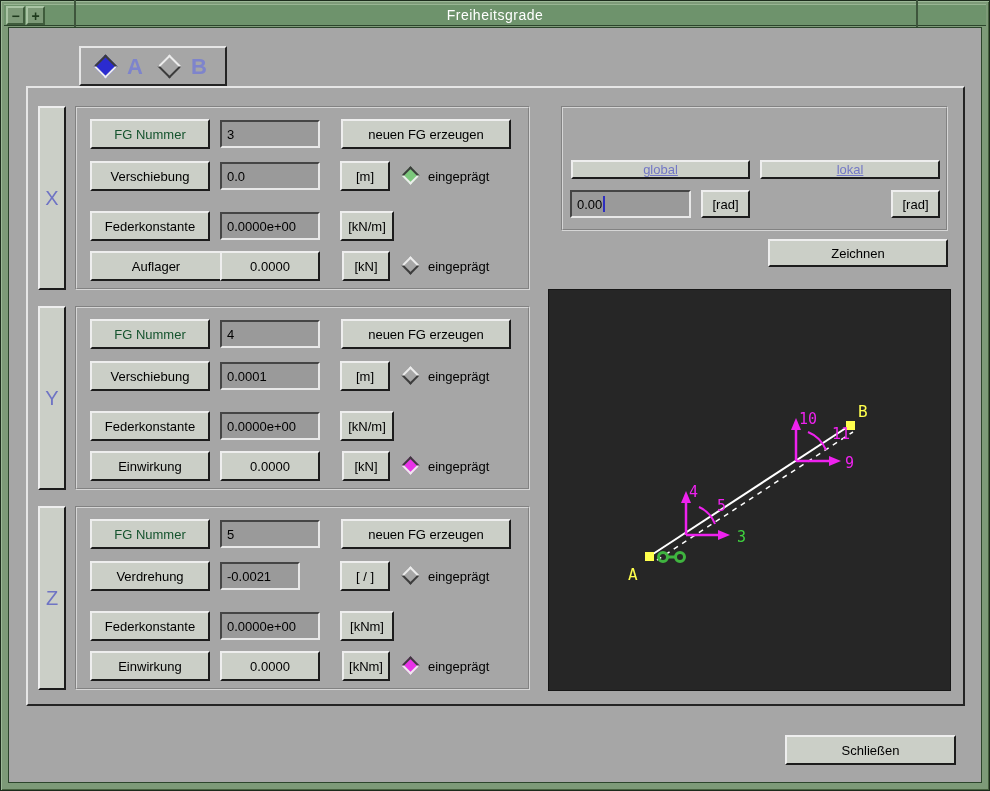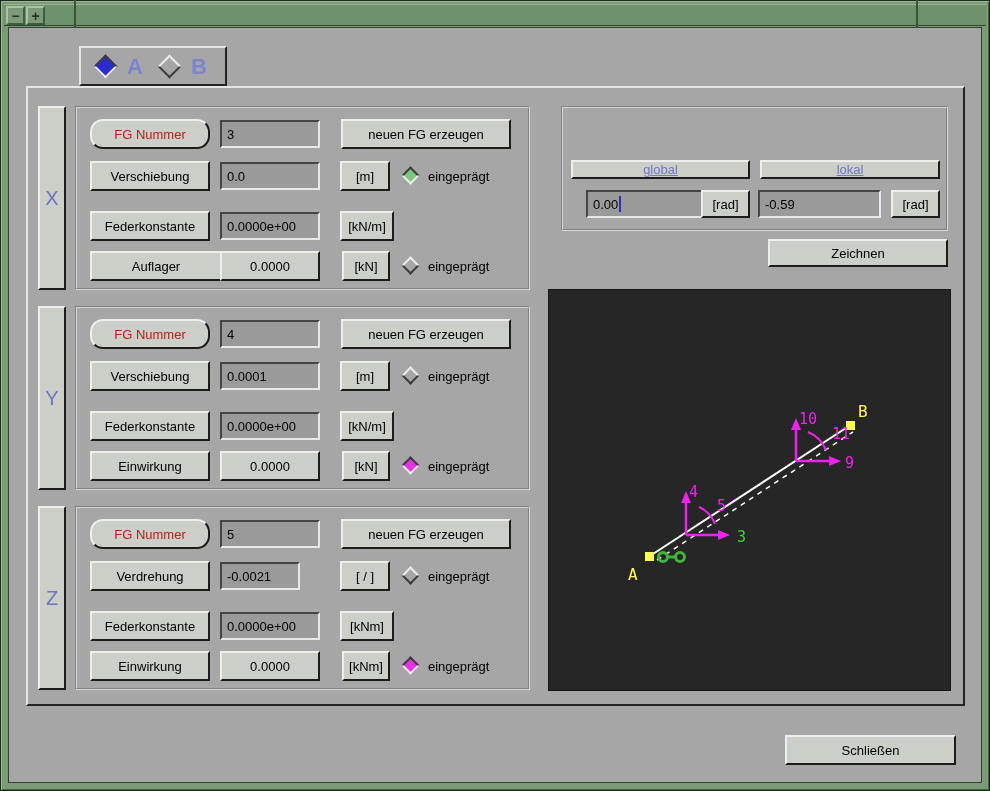--- a/index.html
+++ b/index.html
@@ -16,21 +16,21 @@
     font-size:14px;font-weight:bold;display:flex;align-items:center;justify-content:center;cursor:pointer;}
   .tb-sep{position:absolute;top:-5px;width:2px;height:27px;background:#3e553c;}
   .client{position:absolute;left:8px;top:27px;width:974px;height:756px;background:#a6a6a6;
     border:1px solid #2c452c;}
   .raised2{border:2px solid;border-color:#e6e6e6 #242424 #242424 #e6e6e6;}
   .frame{border:2px groove #d6d6d6;}
   .btn{position:absolute;background:#cbcfc7;border:2px solid;border-color:#eeeeee #1c1c1c #1c1c1c #eeeeee;
     font-size:13px;color:#000;display:flex;align-items:center;justify-content:center;cursor:pointer;}
   .input{position:absolute;background:#9a9a9a;border:2px solid;border-color:#454545 #e8e8e8 #e8e8e8 #454545;
     font-size:13px;color:#000;display:flex;align-items:center;padding-left:5px;cursor:text;}
-  .dis{color:#b91c1c;border-radius:13px;}
+  .dis{color:#14532d;}
   .hdr{color:#7277c6;text-decoration:underline;font-size:13px;}
   .diamond{position:absolute;width:13px;height:13px;transform:rotate(45deg);background:#a6a6a6;cursor:pointer;}
   .dm-pressed{border:2px solid;border-color:#3c3c3c #ececec #ececec #3c3c3c;}
   .dm-raised{border:2px solid;border-color:#ececec #3c3c3c #3c3c3c #ececec;}
   .radio-diamond{width:17px;height:17px;}
   .imp-label{position:absolute;font-size:13px;color:#000;}
   .radio-label{position:absolute;top:6px;font-size:22px;font-weight:bold;color:#7e84cc;}
   .axis-letter{font-size:20px;color:#6f74c4;}
   .main-panel{position:absolute;left:17px;top:58px;width:939px;height:620px;background:#a6a6a6;}
   .group{position:absolute;width:455px;height:184px;}
@@ -47,20 +47,21 @@
 
   <div class="titlebar">
     <div class="tb-btn" style="left:2px">
       <span>−</span>
     </div>
     <div class="tb-btn" style="left:22px">
       <span>+</span>
     </div>
     <div class="tb-sep" style="left:70px"></div>
     <div class="tb-sep" style="left:912px"></div>
+    <div class="tb-title">Freiheitsgrade</div>
   </div>
 
   <div class="client">
 
     <div class="raised2" style="position:absolute;left:70px;top:18px;width:148px;height:40px;background:#a6a6a6;">
       <span class="diamond radio-diamond dm-pressed" style="left: 16px; top: 10px; background: rgb(43, 43, 208);"></span>
       <span class="radio-label" style="left:46px">A</span>
       <span class="diamond radio-diamond dm-raised" style="left: 80px; top: 10px; background: rgb(166, 166, 166);"></span>
       <span class="radio-label" style="left:110px">B</span>
     </div>
@@ -156,28 +157,25 @@
         <div class="btn" style="left:13px;top:143px;width:120px;height:30px">Einwirkung</div>
         <div class="btn" style="left:143px;top:143px;width:100px;height:30px">0.0000</div>
         <div class="btn" style="left:265px;top:143px;width:48px;height:30px">[kNm]</div>
         <span class="diamond dm-pressed" style="left: 327px; top: 151px; background: rgb(232, 51, 232);"></span>
         <span class="imp-label" style="left:351px;top:151px">eingeprägt</span>
       </div>
 
       <div class="rot-group frame">
         <div class="btn hdr" style="left:8px;top:52px;width:179px;height:19px">global</div>
         <div class="btn hdr" style="left:197px;top:52px;width:180px;height:19px">lokal</div>
-        <div class="input" style="left:23px;top:82px;width:121px;height:28px">
+        <div class="input" style="left:7px;top:82px;width:121px;height:28px">
           <span>0.00</span>
             <span class="caret"></span>
         </div>
         <div class="btn" style="left:138px;top:82px;width:49px;height:28px">[rad]</div>
-        <div class="input" style="left:195px;top:82px;width:123px;height:28px">
-          <span>-0.59</span>
-        </div>
         <div class="btn" style="left:328px;top:82px;width:49px;height:28px">[rad]</div>
       </div>
 
       <div class="btn" style="left:740px;top:151px;width:180px;height:28px">Zeichnen</div>
 
       <div class="canvas">
         <svg width="401" height="400" viewBox="0 0 401 400">
 
           <g fill="none" stroke-width="2" stroke="#ffffff">
             <line x1="104" y1="264" x2="300" y2="136"></line>

